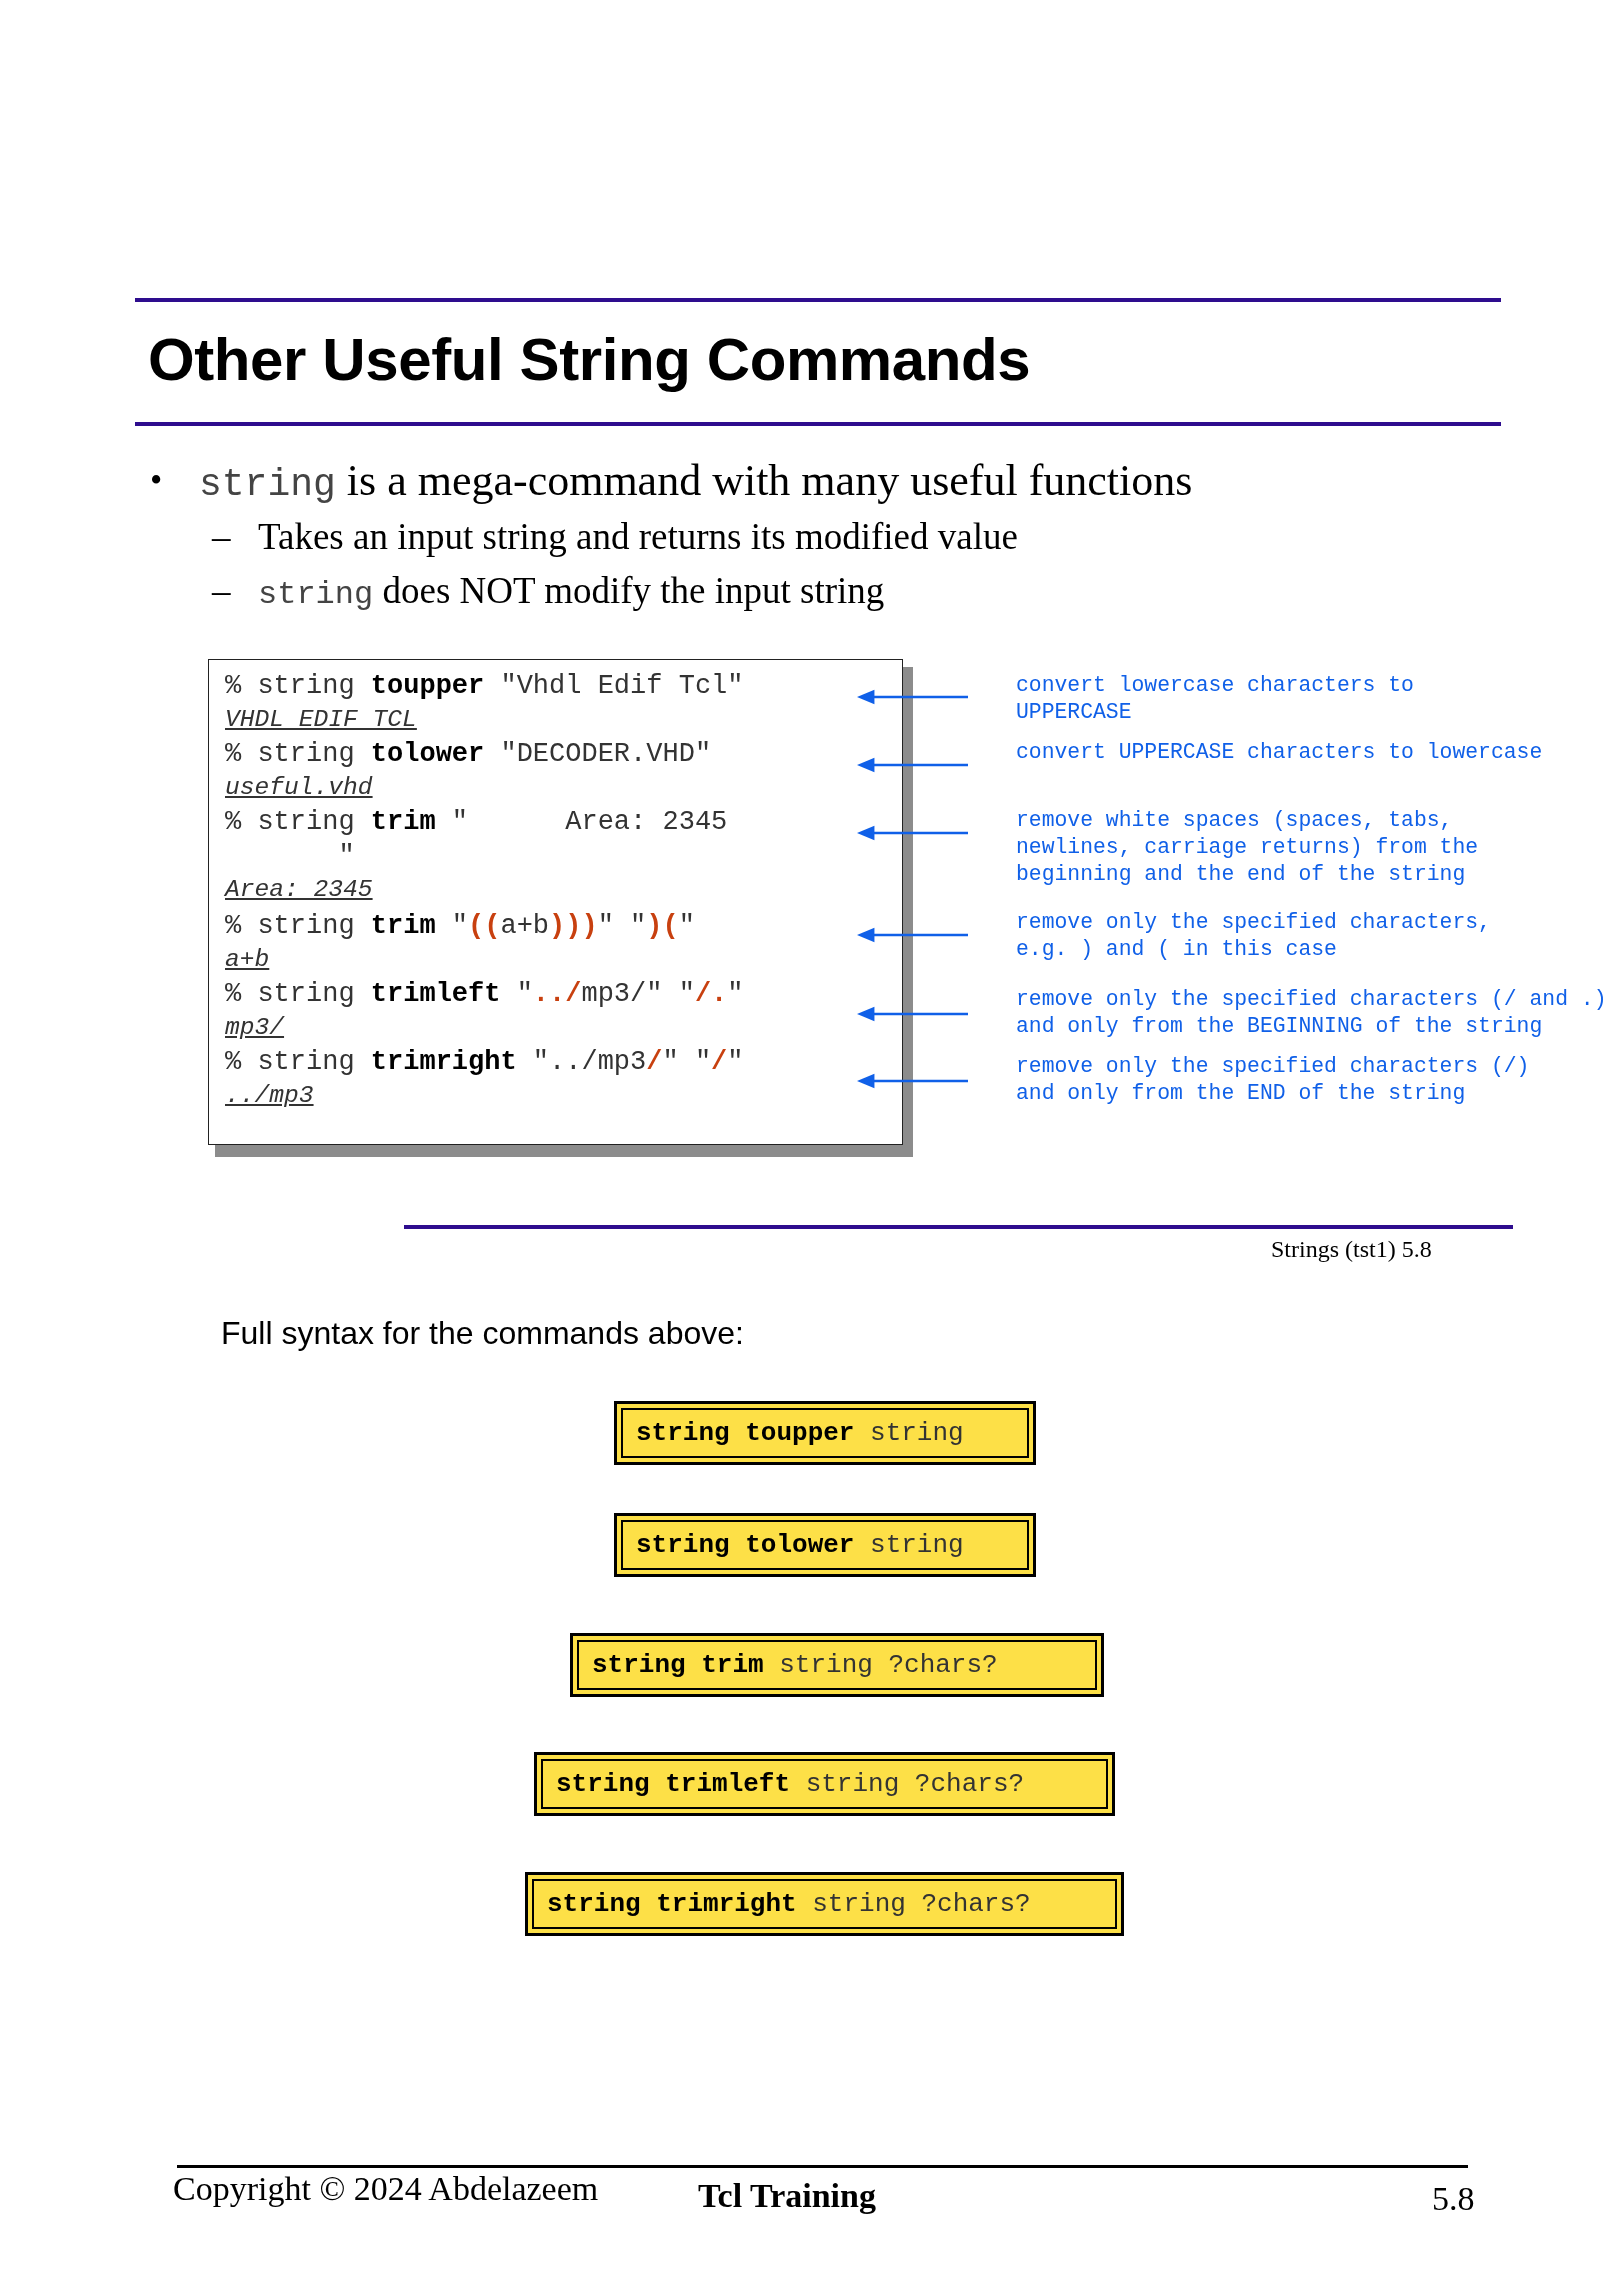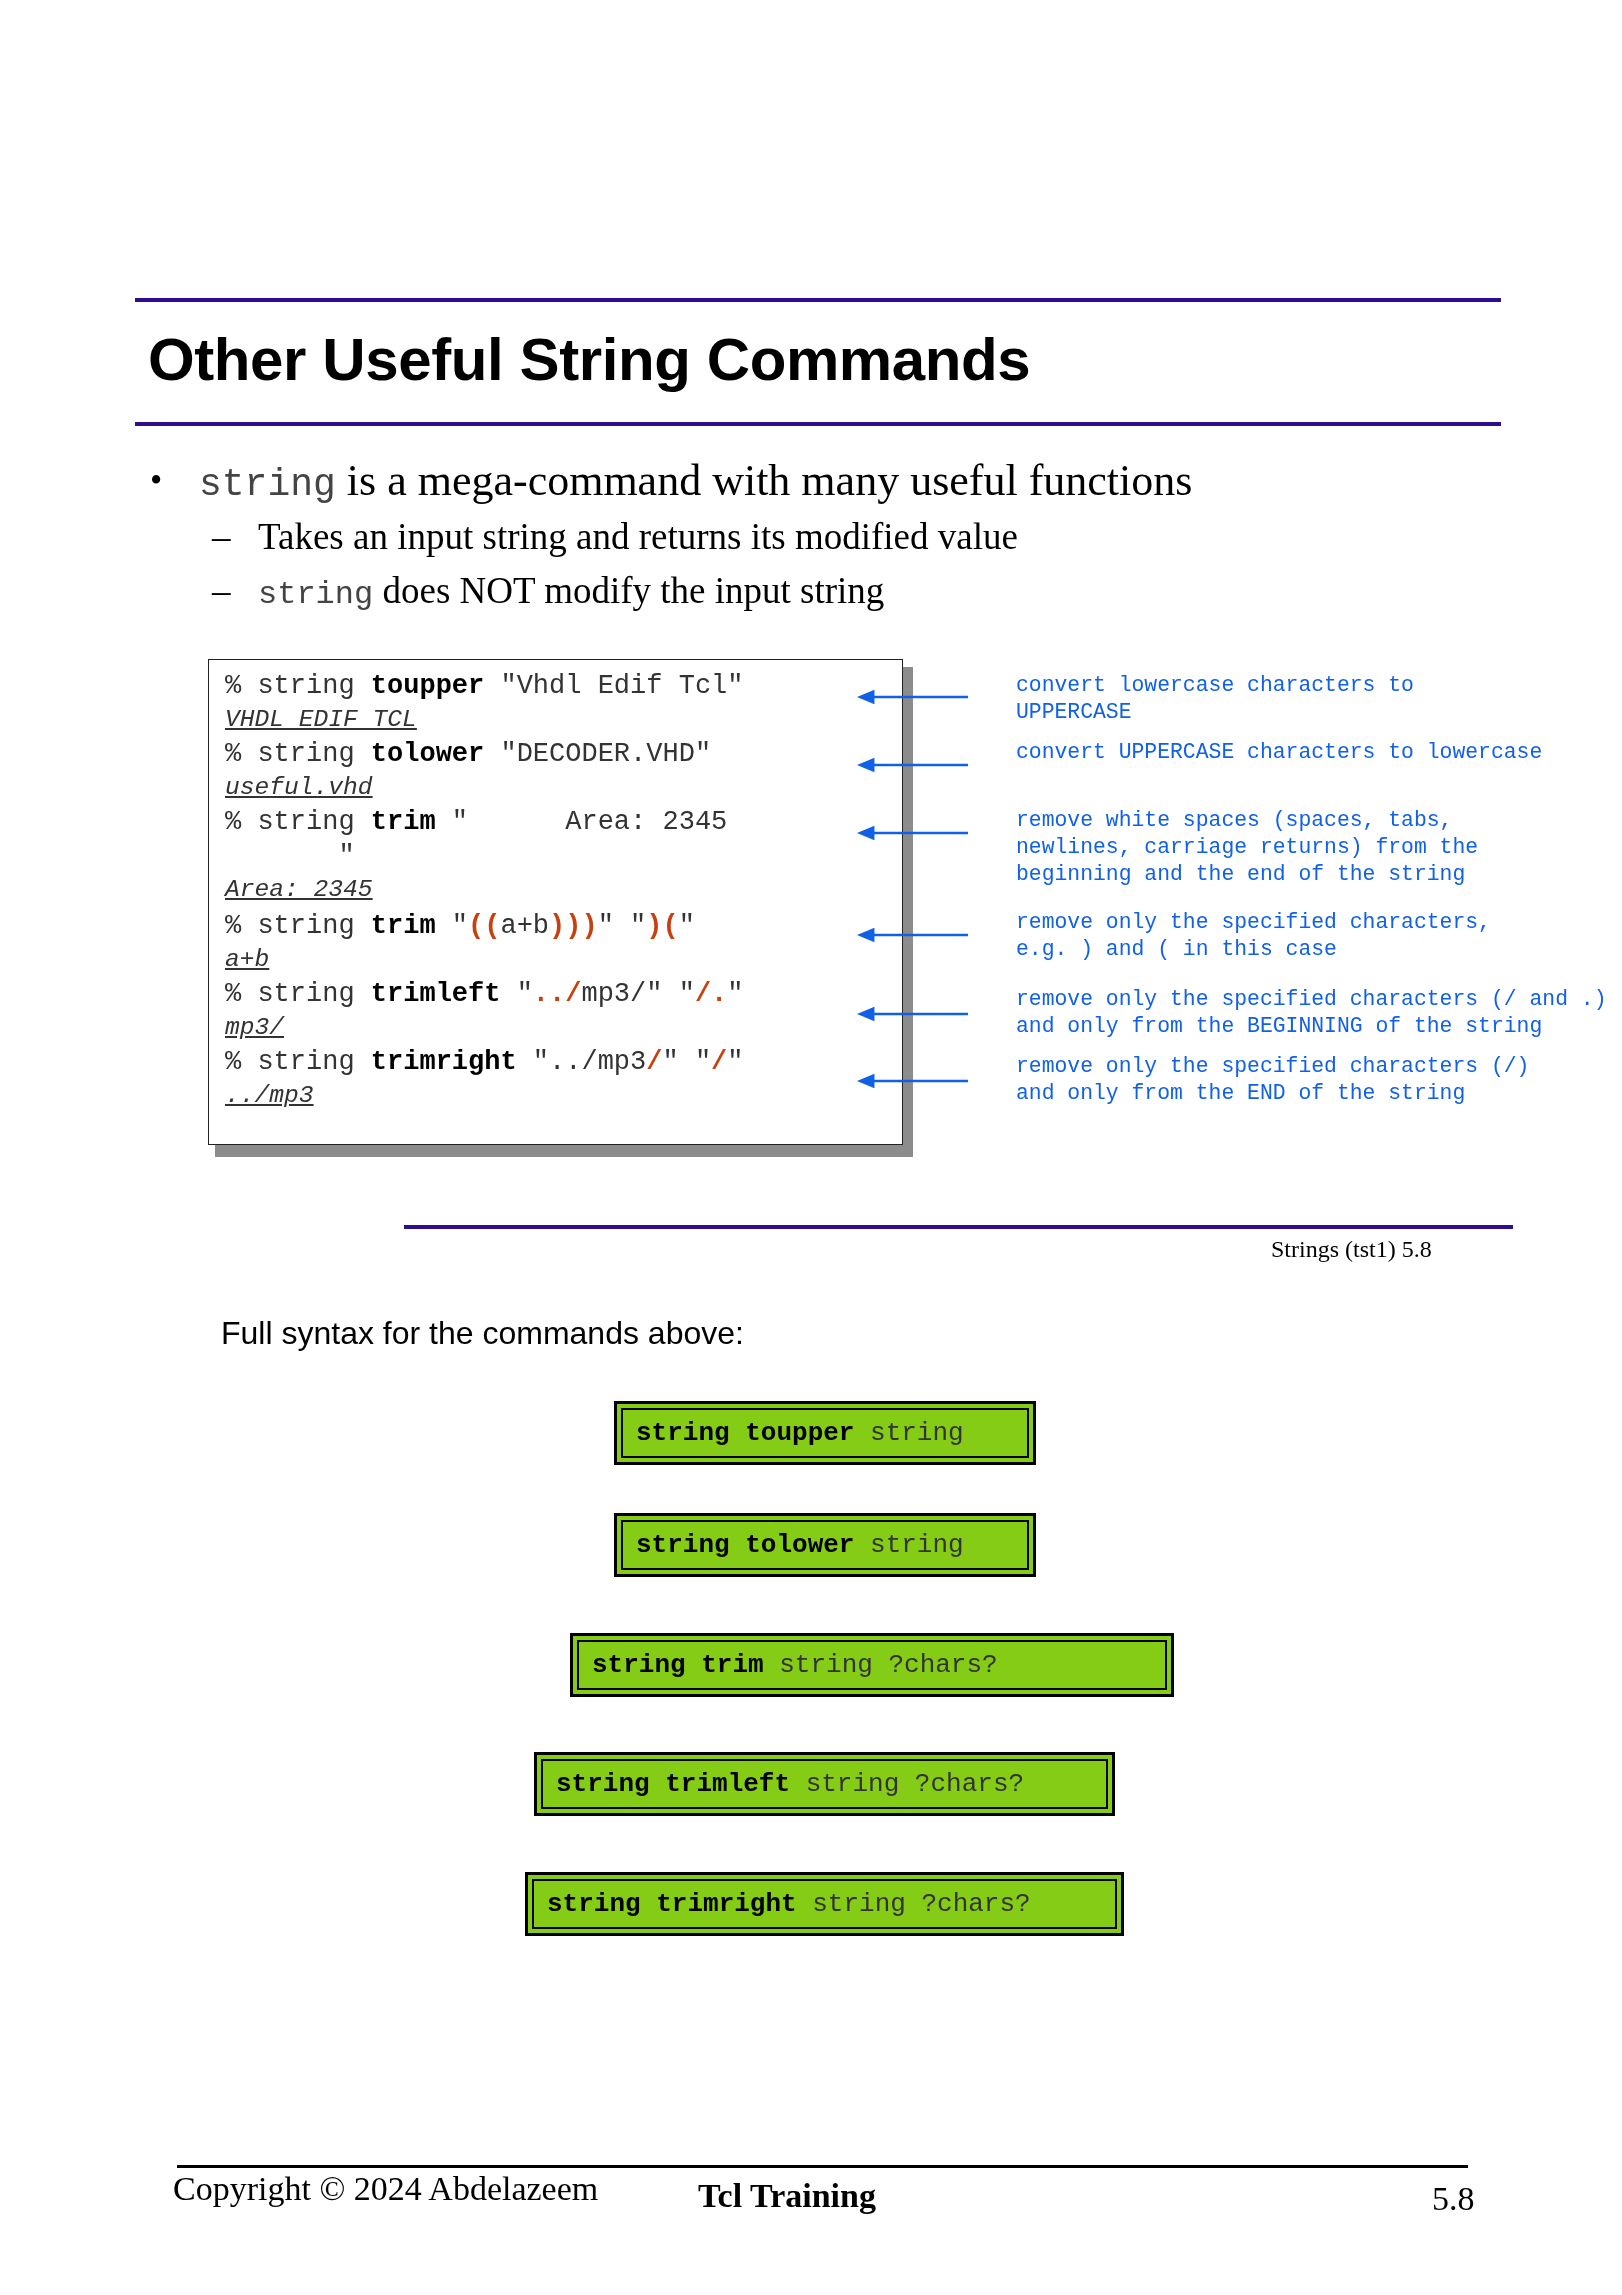--- a/index.html
+++ b/index.html
@@ -16,21 +16,21 @@
   .code-shadow { position: absolute; left: 215px; top: 667px; width: 698px; height: 490px; background: #8c8c8c; }
   .code-box { position: absolute; left: 208px; top: 659px; width: 695px; height: 486px; background: #fff; border: 1.6px solid #222; box-sizing: border-box; }
   .code-line { position: absolute; left: 16px; font-family: "Liberation Mono", monospace; font-size: 27px; color: #333; white-space: pre; line-height: 32px; }
   .code-line b { color: #000; font-weight: bold; }
   .code-line .red { color: #c8400f; font-weight: bold; }
   .code-line.out { font-style: italic; font-size: 24.6px; color: #333; text-decoration: underline; }
   .arrow { position: absolute; left: 857px; width: 111px; height: 16px; }
   .note { position: absolute; left: 1016px; font-family: Liberation Mono, monospace; font-size: 21.4px; color: #1060e8; line-height: 27px; white-space: nowrap; }
   .caption { position: absolute; left: 1271px; top: 1236px; font-family: "Liberation Serif", serif; font-size: 24px; color: #000; white-space: nowrap; }
   .full-syntax { position: absolute; left: 221px; top: 1315px; font-family: "Liberation Sans", sans-serif; font-size: 32px; color: #000; white-space: nowrap; }
-  .syn-box { position: absolute; border: 3.2px solid #000; box-sizing: border-box; background: #84cc16; }
+  .syn-box { position: absolute; border: 3.2px solid #000; box-sizing: border-box; background: #fde047; }
   .syn-inner { position: absolute; left: 4px; top: 4px; right: 4px; bottom: 4px; border: 2.4px solid #000; box-sizing: border-box; }
   .syn-text { position: absolute; left: 19px; top: 50%; transform: translateY(-50%); font-family: "Liberation Mono", monospace; font-size: 26px; white-space: pre; color: #333; }
   .syn-text b { color: #000; }
   .footer-rule { position: absolute; left: 177px; top: 2165px; width: 1291px; height: 3.2px; background: #000; }
   .footer-text { position: absolute; font-family: "Liberation Serif", serif; font-size: 34px; color: #000; white-space: nowrap; }
 </style>
 </head>
 <body>
 
 <div class="rule-purple" style="left:135px; top:298px; width:1366px;"></div>
@@ -129,21 +129,21 @@
 <div class="full-syntax">Full syntax for the commands above:</div>
 
 <div class="syn-box" style="left:614px; top:1401px; width:422px; height:64px;">
   <div class="syn-inner"></div>
   <div class="syn-text"><b>string toupper</b><span> string</span></div>
 </div>
 <div class="syn-box" style="left:614px; top:1513px; width:422px; height:64px;">
   <div class="syn-inner"></div>
   <div class="syn-text"><b>string tolower</b><span> string</span></div>
 </div>
-<div class="syn-box" style="left:570px; top:1633px; width:604px; height:64px;">
+<div class="syn-box" style="left:570px; top:1633px; width:534px; height:64px;">
   <div class="syn-inner"></div>
   <div class="syn-text"><b>string trim</b><span> string ?chars?</span></div>
 </div>
 <div class="syn-box" style="left:534px; top:1752px; width:581px; height:64px;">
   <div class="syn-inner"></div>
   <div class="syn-text"><b>string trimleft</b><span> string ?chars?</span></div>
 </div>
 <div class="syn-box" style="left:525px; top:1872px; width:599px; height:64px;">
   <div class="syn-inner"></div>
   <div class="syn-text"><b>string trimright</b><span> string ?chars?</span></div>

